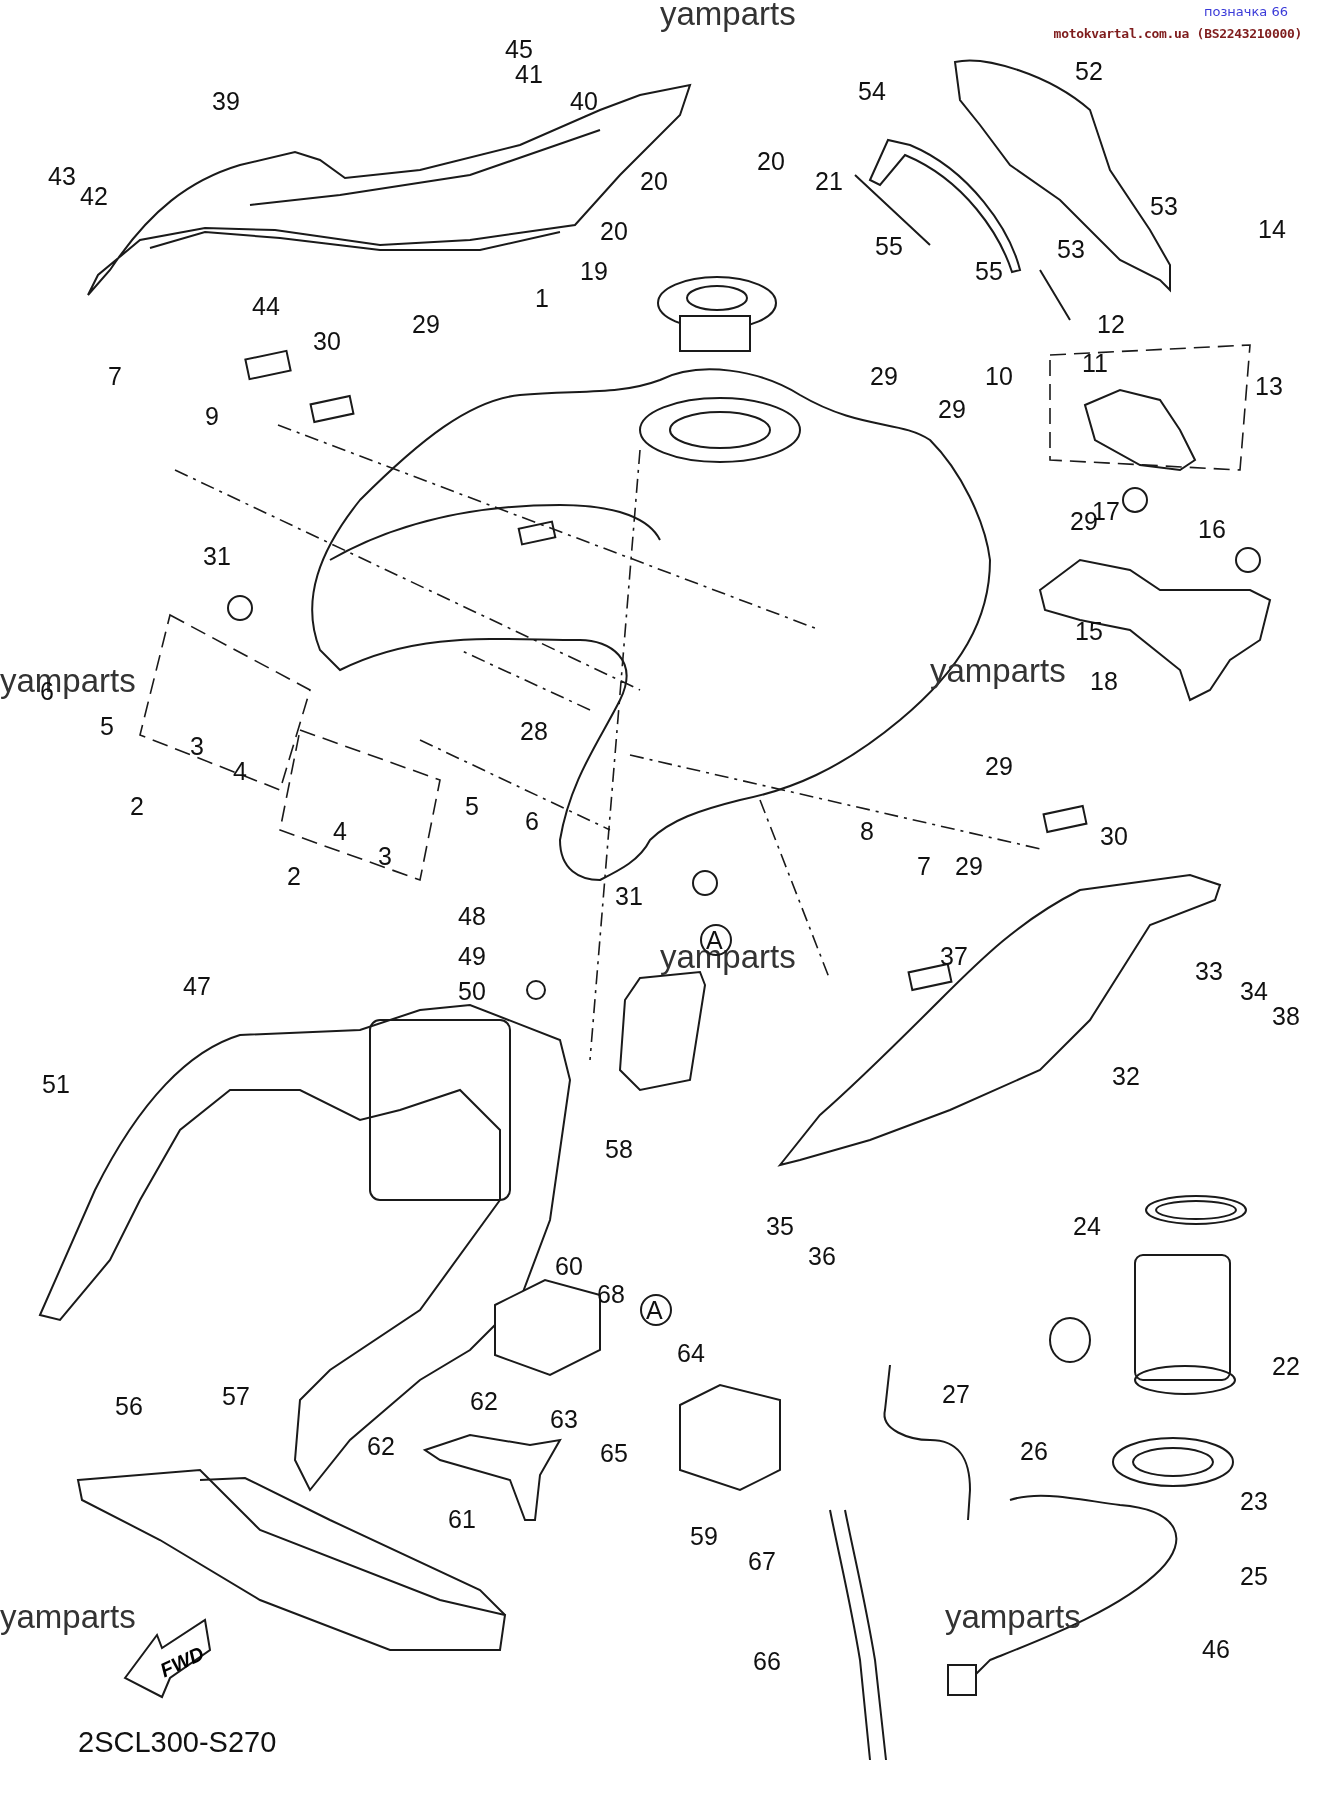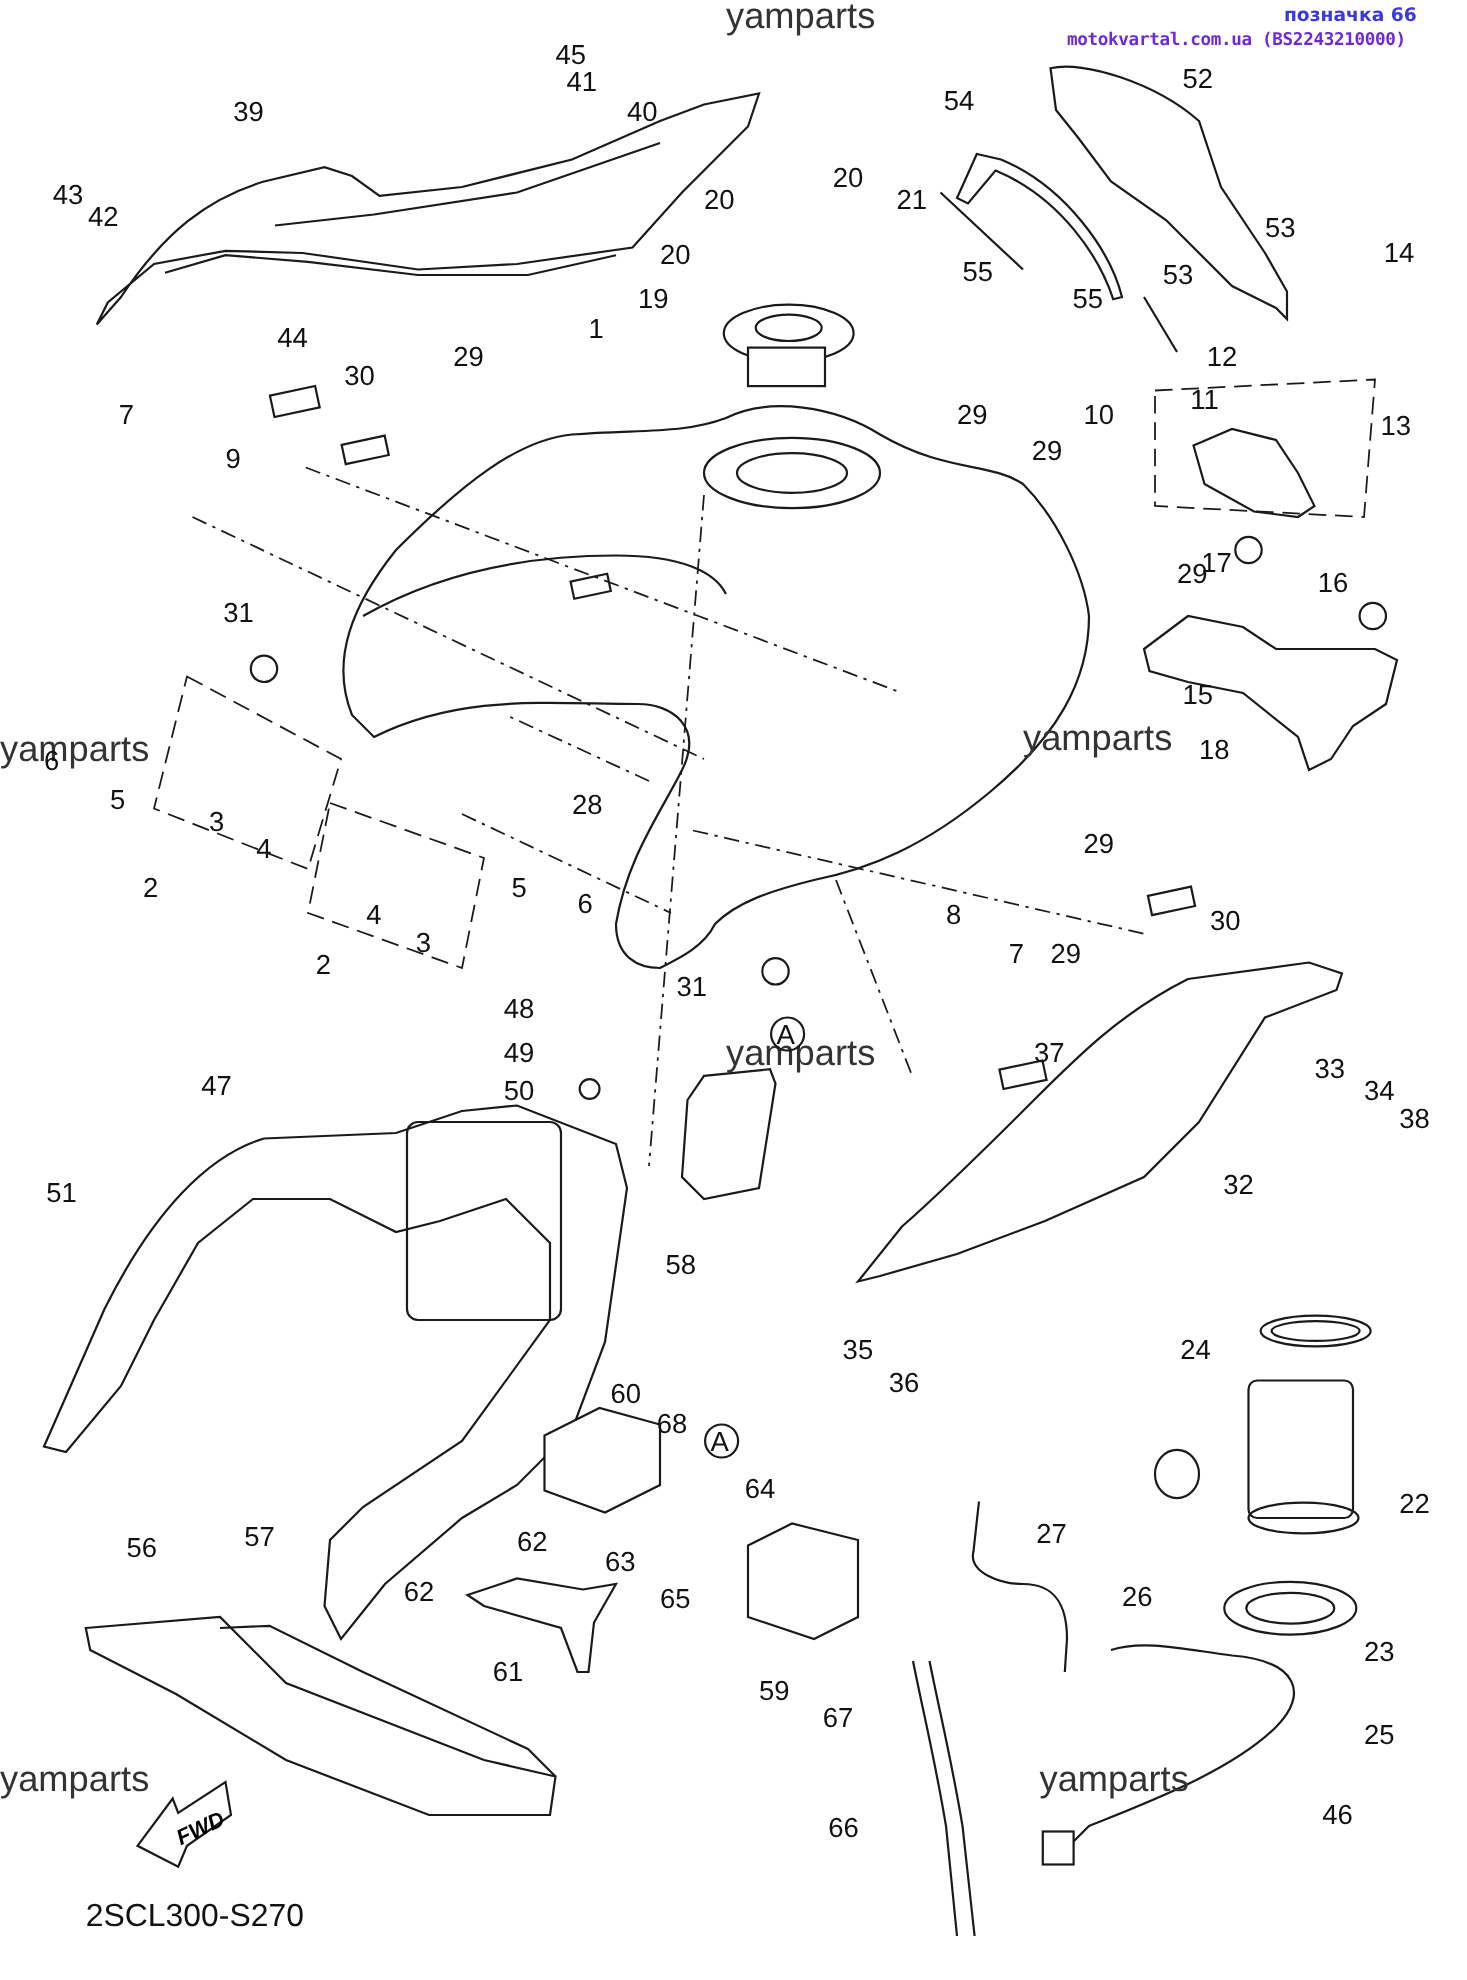--- a/index.html
+++ b/index.html
@@ -4,22 +4,22 @@
 <style>
   html, body { margin:0; padding:0; background:#ffffff; }
   body { width:1334px; height:1800px; position:relative; overflow:hidden; font-family:"Liberation Sans", sans-serif; }
   #diagram { position:absolute; left:0; top:0; }
   .callout { font-family:"Liberation Sans", sans-serif; font-size:25px; fill:#111; }
   .wm { font-family:"Liberation Sans", sans-serif; font-size:33px; fill:#333; font-weight:300; }
   .part { fill:none; stroke:#1a1a1a; stroke-width:2; }
   .partfill { fill:#fff; stroke:#1a1a1a; stroke-width:2; }
   .dash { fill:none; stroke:#1a1a1a; stroke-width:1.6; stroke-dasharray:14 6 3 6; }
   .dash2 { fill:none; stroke:#1a1a1a; stroke-width:1.6; stroke-dasharray:16 8; }
-  .hdr-title { position:absolute; right:46px; top:4px; color:#3a3ad8; font-weight:bold; font-size:17px; font-family:"DejaVu Sans", sans-serif; }
-  .hdr-sub { position:absolute; right:56px; top:26px; color:#6d28d9; font-weight:bold; font-size:16px; font-family:"DejaVu Sans Mono", monospace; letter-spacing:-0.3px; }
+  .hdr-title { position:absolute; right:46px; top:4px; color:#3a3ad8; font-weight:normal; font-size:13px; font-family:"DejaVu Sans", sans-serif; }
+  .hdr-sub { position:absolute; right:32px; top:26px; color:#7f1d1d; font-weight:bold; font-size:13px; font-family:"DejaVu Sans Mono", monospace; letter-spacing:-0.3px; }
   .code { position:absolute; left:78px; top:1726px; font-size:29px; color:#111; }
 </style>
 </head>
 <body>
 
 <div class="hdr-title">позначка 66</div>
 <div class="hdr-sub">motokvartal.com.ua (BS2243210000)</div>
 
 <svg id="diagram" width="1334" height="1800" viewBox="0 0 1334 1800">
   <g>

